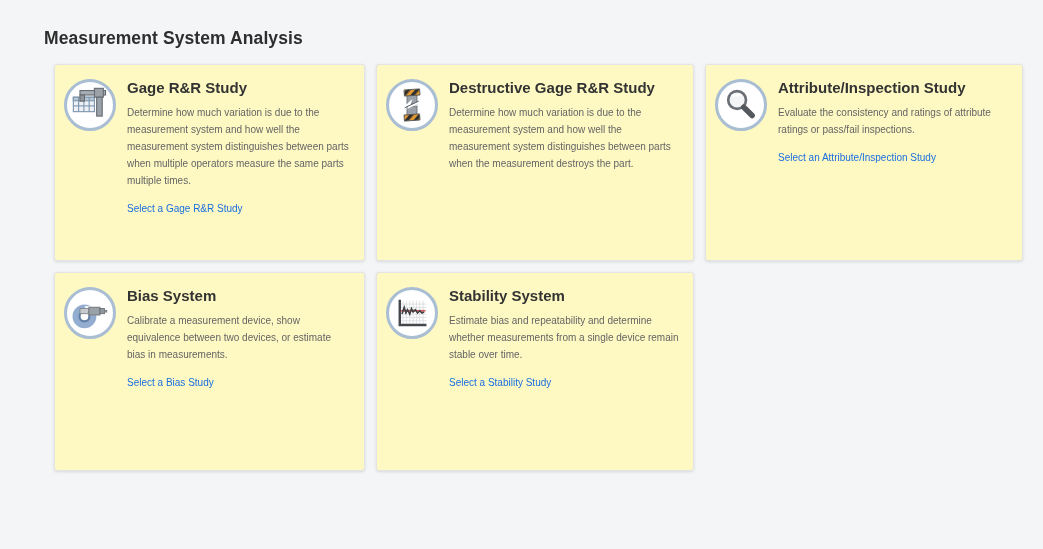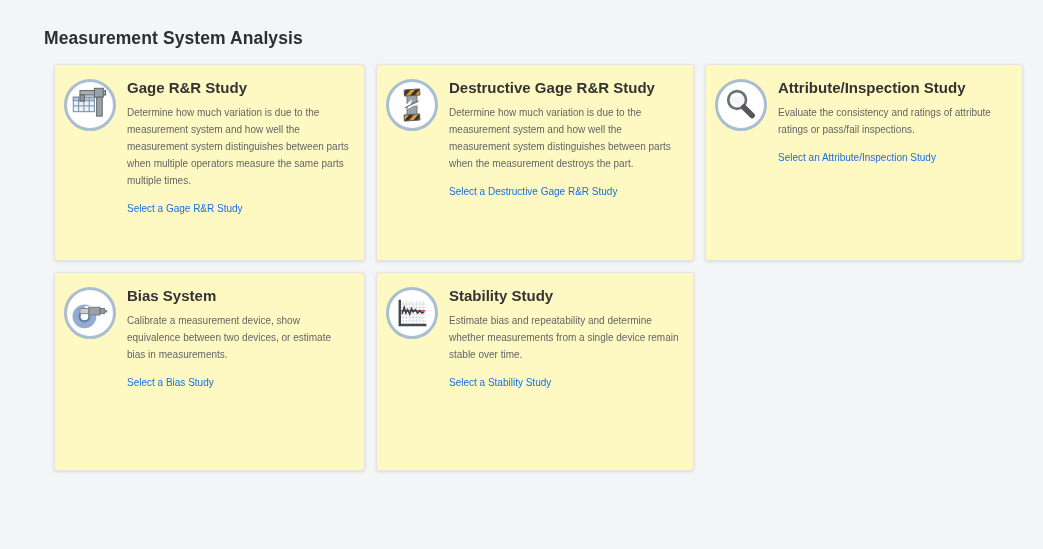--- a/index.html
+++ b/index.html
@@ -123,21 +123,20 @@
           <rect x="13.5" y="19" width="9" height="9" fill="#9aa1a8" stroke="#6a7076" stroke-width="0.8"></rect>
           <polyline points="12,19.5 16.5,15.5 15.2,19.8 23.5,15.8" fill="none" stroke="#ffffff" stroke-width="1.8"></polyline>
           <line x1="11.5" y1="20.5" x2="24" y2="14.5" stroke="#595f65" stroke-width="0.9"></line>
           <rect x="11" y="4" width="14" height="5.5" fill="url(#hazard)" stroke="#555" stroke-width="0.8" transform="rotate(-4 18 6.7)"></rect>
           <rect x="11" y="26.5" width="14" height="5.5" fill="url(#hazard)" stroke="#555" stroke-width="0.8" transform="rotate(-4 18 29.2)"></rect>
         </svg>
       </div>
       <div class="card-body">
         <div class="card-title">Destructive Gage R&amp;R Study</div>
         <div class="card-desc">Determine how much variation is due to the measurement system and how well the measurement system distinguishes between parts when the measurement destroys the part.</div>
-        <a class="card-link">Select a Destructive Gage R&amp;R Study</a>
       </div>
     </div>
 
     <div class="card r1">
       <div class="icon-circle">
         <svg width="40" height="40" viewBox="0 0 36 36" aria-hidden="true">
           <circle cx="14.5" cy="13.5" r="8" fill="#f4f5f6" stroke="#6b7076" stroke-width="2.4"></circle>
           <line x1="10" y1="9.5" x2="17" y2="9" stroke="#ffffff" stroke-width="2" stroke-linecap="round"></line>
           <line x1="20.5" y1="20" x2="28" y2="27.5" stroke="#55595e" stroke-width="5" stroke-linecap="round"></line>
         </svg>
@@ -185,20 +184,20 @@
               <line x1="7" y1="19" x2="31" y2="19"></line>
             <line x1="7" y1="22" x2="31" y2="22"></line>
               <line x1="7" y1="25" x2="31" y2="25"></line>
           </g>
           <line x1="8" y1="16" x2="30" y2="16" stroke="#d95c5c" stroke-width="1.6"></line>
           <polyline points="9,19 11,13 12.5,18 14,15 16,19 17.5,14 19,17 21,15 23,18 25,16 27,18 29,17" fill="none" stroke="#3b3e42" stroke-width="1.4"></polyline>
           <path d="M7,6 V28.8 H31" fill="none" stroke="#44474c" stroke-width="2.2"></path>
         </svg>
       </div>
       <div class="card-body">
-        <div class="card-title">Stability Study</div>
+        <div class="card-title">Stability System</div>
         <div class="card-desc">Estimate bias and repeatability and determine whether measurements from a single device remain stable over time.</div>
         <a class="card-link">Select a Stability Study</a>
       </div>
     </div>
 
   </div>
 </div>
 
 </body></html>

